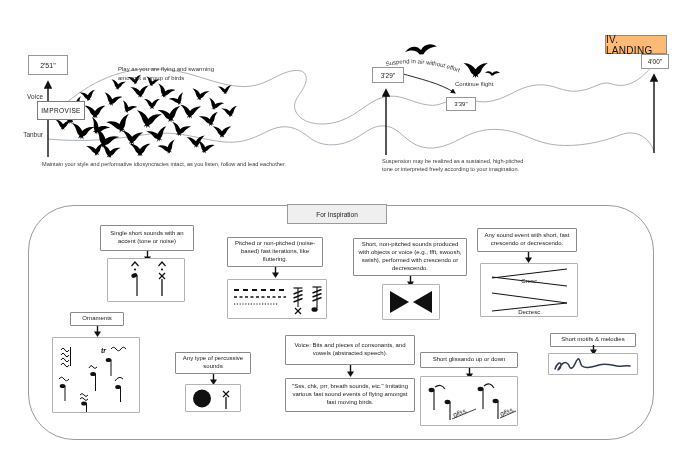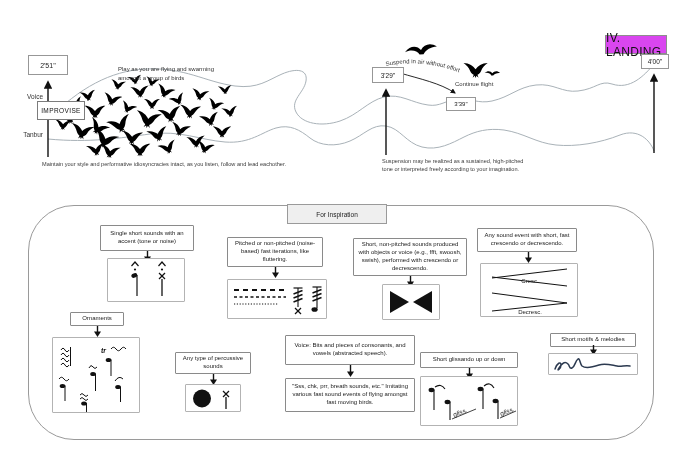--- a/index.html
+++ b/index.html
@@ -15,22 +15,22 @@
   .nbox{position:absolute;box-sizing:border-box;border:1px solid #b3b3b3;background:#fff;border-radius:1px;}
   .note-text{position:absolute;font-size:5.6px;line-height:1.45;color:#3c3c3c;}
   .inst{position:absolute;font-size:6.5px;color:#333;}
   .conn{position:absolute;}
   #container{position:absolute;left:28px;top:205px;width:624px;height:233px;
              border:1px solid #9a9a9a;border-radius:46px;background:#fff;}
   #inspo-title{position:absolute;left:287px;top:204px;width:98px;height:18px;z-index:3;
                border:1px solid #9a9a9a;background:#efefef;display:flex;align-items:center;
                justify-content:center;font-size:6.5px;color:#222;}
   #landing{position:absolute;left:605px;top:35px;width:60px;height:17px;border:1px solid #8d8d8d;
-           background:#d946ef;display:flex;align-items:center;justify-content:center;
-           font-size:12px;letter-spacing:.3px;color:#111;}
+           background:#fdba74;display:flex;align-items:center;justify-content:center;
+           font-size:10px;letter-spacing:.3px;color:#111;}
   #improvise{position:absolute;left:37px;top:101px;width:46px;height:17px;border:1px solid #7c7c7c;
              background:#fff;display:flex;align-items:center;justify-content:center;
              font-size:6.5px;letter-spacing:.4px;color:#111;z-index:2;}
 </style>
 </head>
 <body>
 
 <div id="stage">
 
   <svg class="abs" style="left:0;top:0;" width="682" height="200" viewBox="0 0 682 200">

